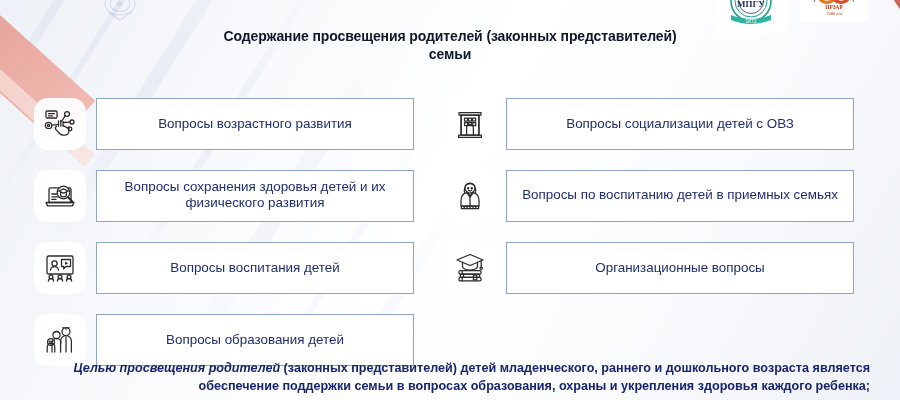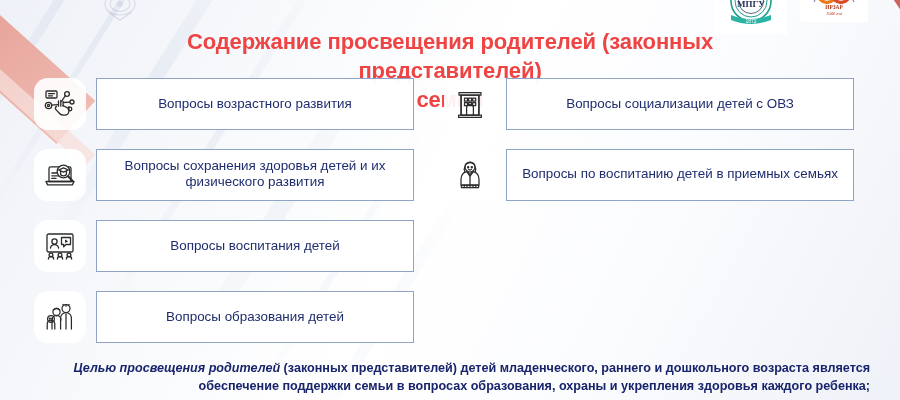--- a/index.html
+++ b/index.html
@@ -85,37 +85,38 @@
   #logo-mpgu { left: 715px; top: -26px; width: 72px; height: 60px; background: #ffffff; }
   #logo-irdir { left: 800px; top: -22px; width: 68px; height: 44px; background: #ffffff; }
   .logo svg { display: block; width: 100%; height: 100%; }
 
   
   #title {
     position: absolute;
     left: 140px; top: 27px;
     width: 620px;
     text-align: center;
-    color: #ef4444;
-    font-size: 22px;
+    color: #0f172a;
+    font-size: 14px;
     font-weight: bold;
     line-height: 1.32;
     letter-spacing: -0.1px;
   }
 
   
   .col { position: absolute; }
   #col-left  { left: 34px;  top: 78px; width: 380px; }
   #col-right { left: 444px; top: 78px; width: 410px; }
 
   .item {
     display: flex;
     align-items: center;
     height: 52px;
     margin-bottom: 19px;
+    margin-top: 20px;
   }
   .item:last-child { margin-bottom: 0; }
 
   .icon-wrap {
     flex: 0 0 auto;
     width: 52px; height: 52px;
     border-radius: 14px;
     background: rgba(255,255,255,0.92);
     display: flex; align-items: center; justify-content: center;
     margin-right: 10px;
@@ -373,19 +374,40 @@
           <line x1="17" y1="27.2" x2="17" y2="29.6"></line>
           <line x1="20" y1="27.2" x2="20" y2="29.6"></line>
           <line x1="22.8" y1="27.2" x2="22.8" y2="29.6"></line>
         </svg>
       </span>
       <span class="label-box two-line">
         <span>Вопросы по воспитанию детей  в приемных семьях</span>
       </span>
     </div>
 
+    <div class="item">
+      <span class="icon-wrap">
+        <svg width="34" height="34" viewBox="0 0 34 34" fill="none" stroke="#2b2b2b" stroke-width="1.25" stroke-linecap="round" stroke-linejoin="round">
+          <path d="M17 3.5 L30 9 L17 14.5 L4 9 Z"></path>
+          <path d="M9.5 11.4 v4.2 c0 1.9 3.4 3.4 7.5 3.4 s7.5 -1.5 7.5 -3.4 v-4.2"></path>
+          <path d="M28.2 9.8 v6.4"></path>
+          <circle cx="28.2" cy="17.2" r="1.2"></circle>
+
+          <rect x="6" y="19.6" width="22" height="3.4" rx="1"></rect>
+          <rect x="7.4" y="23" width="19.2" height="3.4" rx="1"></rect>
+          <rect x="6" y="26.4" width="22" height="3.4" rx="1"></rect>
+          <line x1="9.2" y1="19.6" x2="9.2" y2="23"></line>
+          <line x1="10.6" y1="23" x2="10.6" y2="26.4"></line>
+          <line x1="9.2" y1="26.4" x2="9.2" y2="29.8"></line>
+          <rect x="20.4" y="24.2" width="3.4" height="4.6" rx=".6"></rect>
+        </svg>
+      </span>
+      <span class="label-box">
+        <span>Организационные вопросы</span>
+      </span>
+    </div>
   </div>
 
   <div id="footer">
     <span class="em">Целью просвещения родителей</span><span> (законных представителей) детей младенческого, раннего и дошкольного возраста является обеспечение поддержки семьи в вопросах образования, охраны и укрепления здоровья каждого ребенка;</span>
   </div>
 
 </div>
 
 </body></html>

